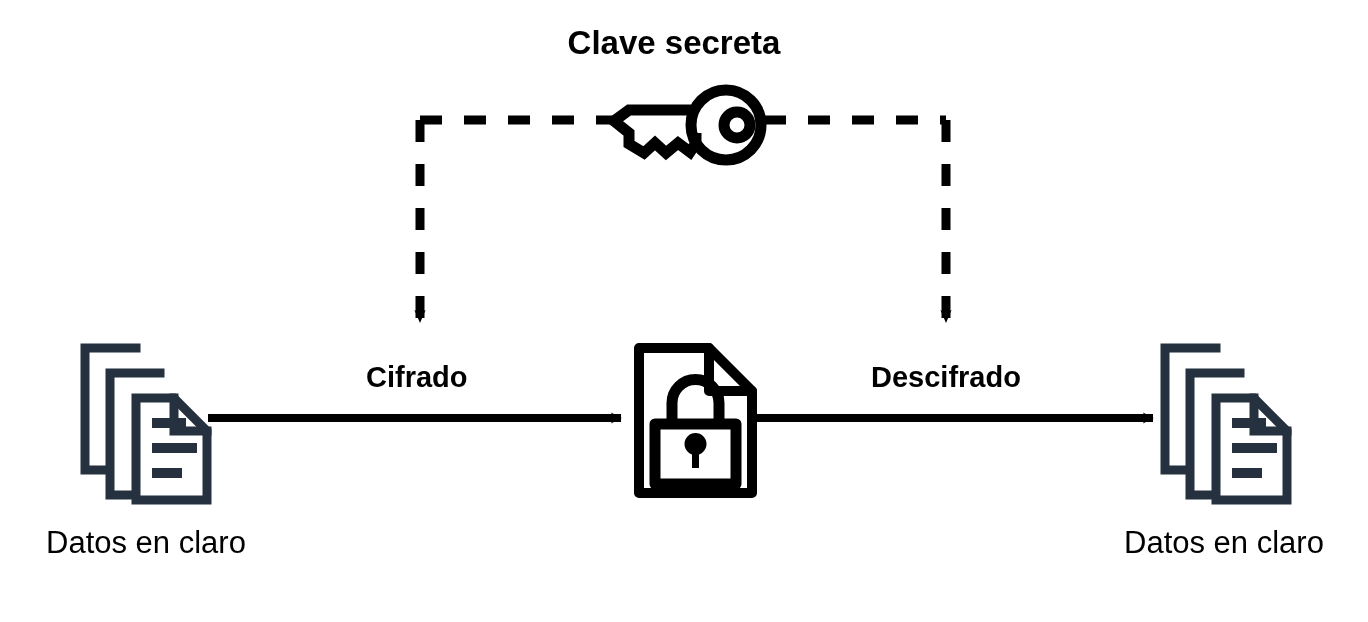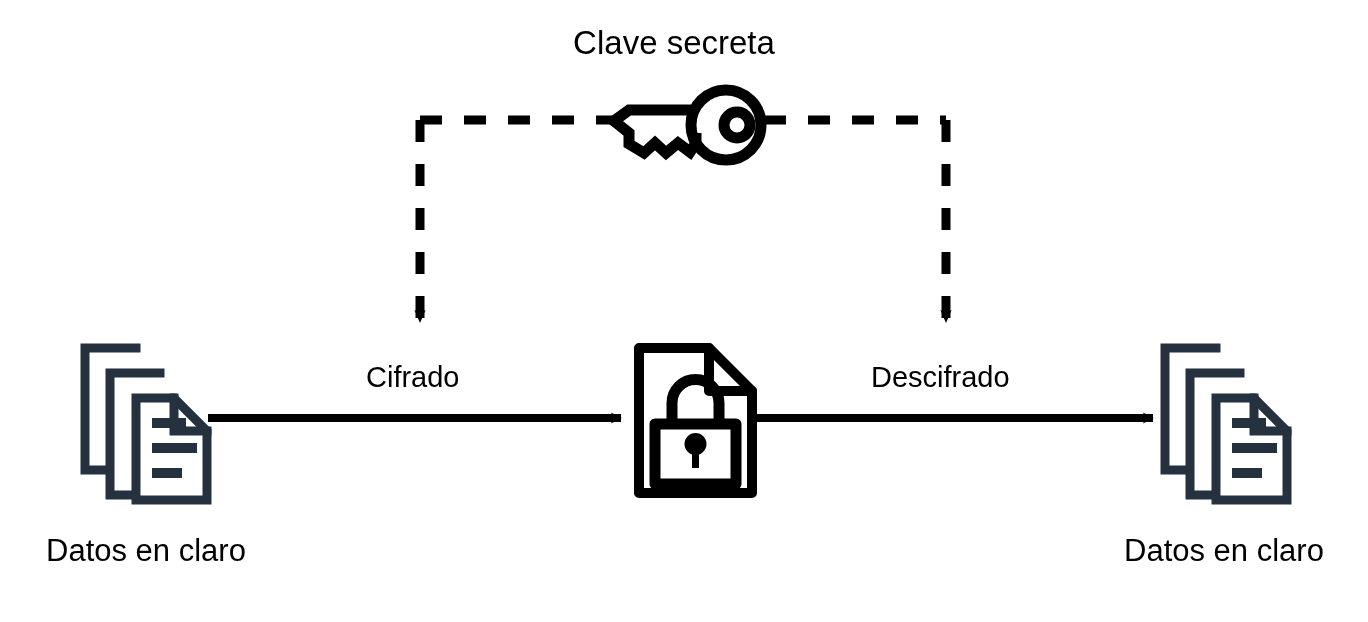--- a/index.html
+++ b/index.html
@@ -24,20 +24,21 @@
     left: 0;
     top: 0;
     width: 1368px;
     height: 622px;
   }
   .lbl {
     position: absolute;
     white-space: nowrap;
     color: #000000;
     line-height: 1;
+    font-weight: bold;
   }
   .lbl-key {
     left: 0;
     top: 26px;
     width: 1368px;
     text-align: center;
     font-size: 33px;
   }
   .lbl-key span { position: relative; left: -10px; }
   .lbl-enc {
@@ -49,21 +50,20 @@
   .lbl-dec {
     left: 871px;
     top: 363px;
     font-size: 29px;
   }
   .cap {
     position: absolute;
     top: 525px;
     font-size: 31px;
     white-space: nowrap;
-    margin-top: 8px;
   }
   .cap-left  { left: 46px; }
   .cap-mid   { left: 588px; }
   .cap-right { left: 1124px; }
 </style>
 </head>
 <body>
 
 <div id="stage">
 

